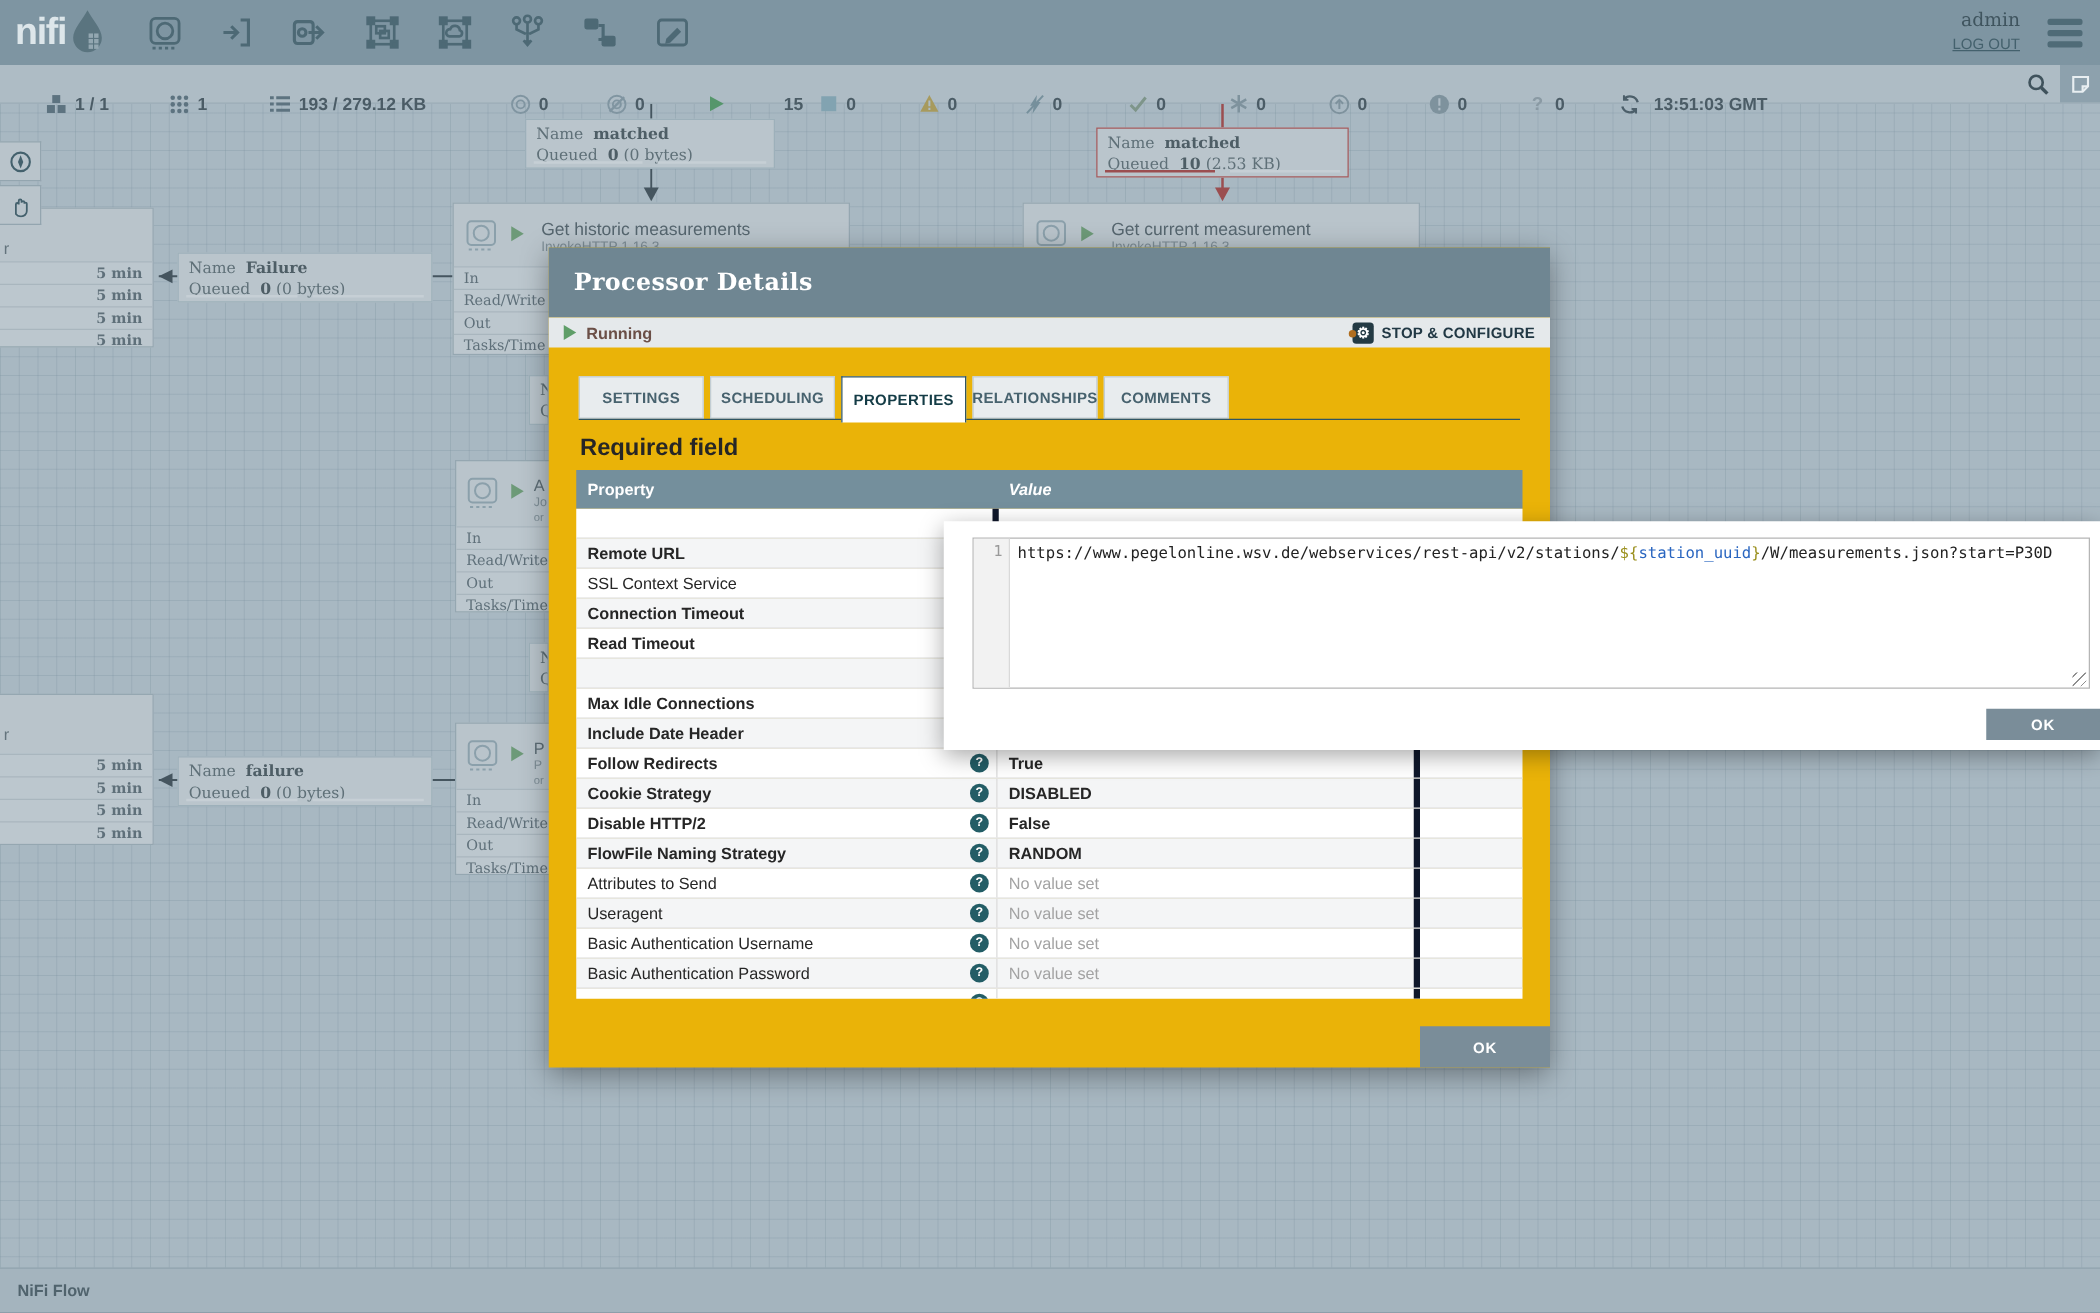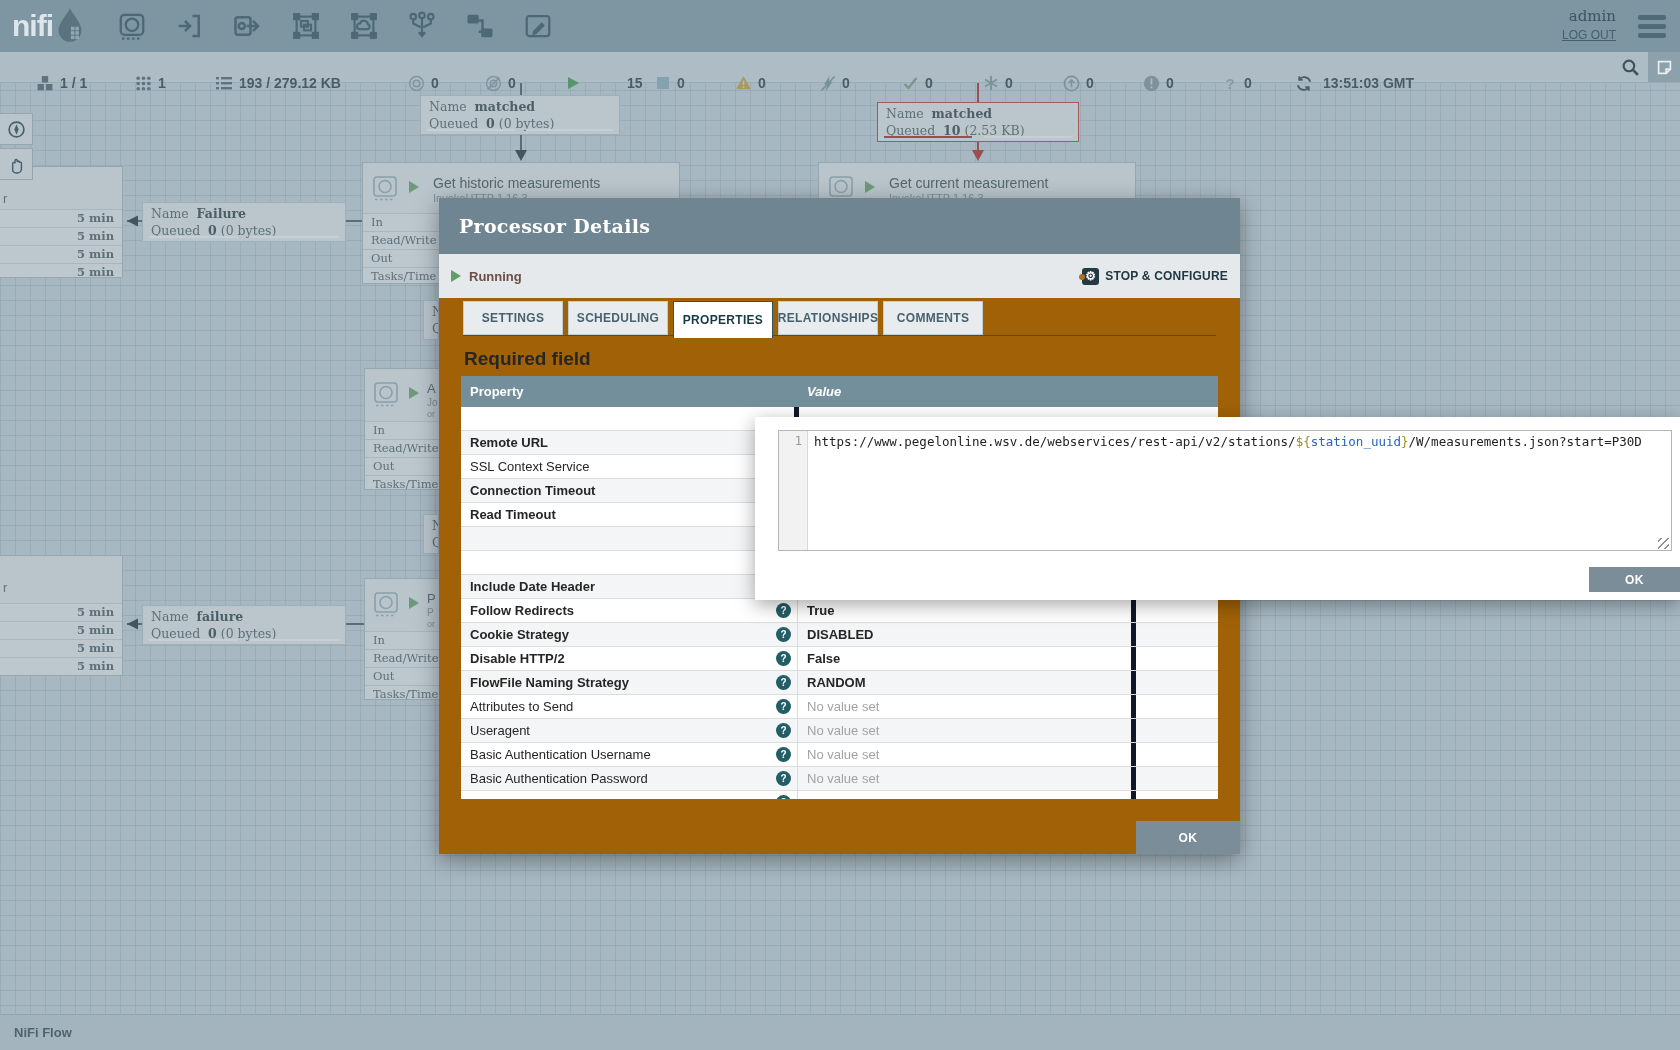--- a/index.html
+++ b/index.html
@@ -64,26 +64,26 @@
              align-items:center;justify-content:center;color:#3f525c;cursor:pointer;}
   .sb-tile{position:absolute;left:1648px;top:0;width:32px;height:30px;background:#8da1ad;
            display:flex;align-items:center;justify-content:center;color:#e8eef1;cursor:pointer;}
 
   
   .bottombar{position:absolute;left:0;bottom:0;width:100%;height:36px;background:#a4b4be;
              border-top:1px solid #90a3ae;display:flex;align-items:center;z-index:5;box-sizing:border-box;}
   .crumb{margin-left:14px;font-size:13px;font-weight:bold;color:#50636d;cursor:pointer;}
 
   
-  #dialog{position:absolute;left:439px;top:198px;width:801px;height:656px;background:#a16207;
+  #dialog{position:absolute;left:439px;top:198px;width:801px;height:656px;background:#eab308;
           box-shadow:0 6px 22px rgba(0,0,0,.38);z-index:20;font-size:13px;color:#262626;}
   .dlg-header{height:56px;background:#6f8692;color:#fff;display:flex;align-items:center;
               padding-left:20px;font-family:"DejaVu Serif",serif;font-size:19px;font-weight:bold;
               letter-spacing:.3px;box-sizing:border-box;}
-  .dlg-status{position:absolute;left:0;top:56px;width:100%;height:44px;background:#e5e9eb;
+  .dlg-status{position:absolute;left:0;top:56px;width:100%;height:24px;background:#e5e9eb;
               display:flex;align-items:center;padding:0 12px;box-sizing:border-box;}
   .run-tri{width:0;height:0;border-left:10px solid #5f9e68;border-top:6px solid transparent;
            border-bottom:6px solid transparent;margin-right:8px;}
   .run-label{color:#6b4f47;font-weight:bold;font-size:13px;}
   .stopcfg{margin-left:auto;display:flex;align-items:center;gap:6px;font-weight:bold;font-size:12px;
            color:#213844;cursor:pointer;letter-spacing:.2px;}
   .gear-ico{position:relative;width:17px;height:17px;background:#233a43;border-radius:3px;color:#fff;
             display:flex;align-items:center;justify-content:center;font-size:12px;line-height:17px;}
   .gear-dot{position:absolute;left:-3px;top:6px;width:6px;height:6px;border-radius:50%;background:#b06e1f;}
   .tabs{position:absolute;left:24px;top:103px;display:flex;}
@@ -613,20 +613,24 @@
             </div>
             <div class="tc3"></div>
           </div>
           <div class="trow">
             <div class="tc2">
               <div class="val"></div>
             </div>
             <div class="tc3"></div>
           </div>
           <div class="trow">
+            <div class="tc1">
+              <div class="req">Max Idle Connections</div>
+              <div class="help">?</div>
+            </div>
             <div class="tc2">
               <div class="val"></div>
             </div>
             <div class="tc3"></div>
           </div>
           <div class="trow">
             <div class="tc1">
               <div class="req">Include Date Header</div>
               <div class="help">?</div>
             </div>

